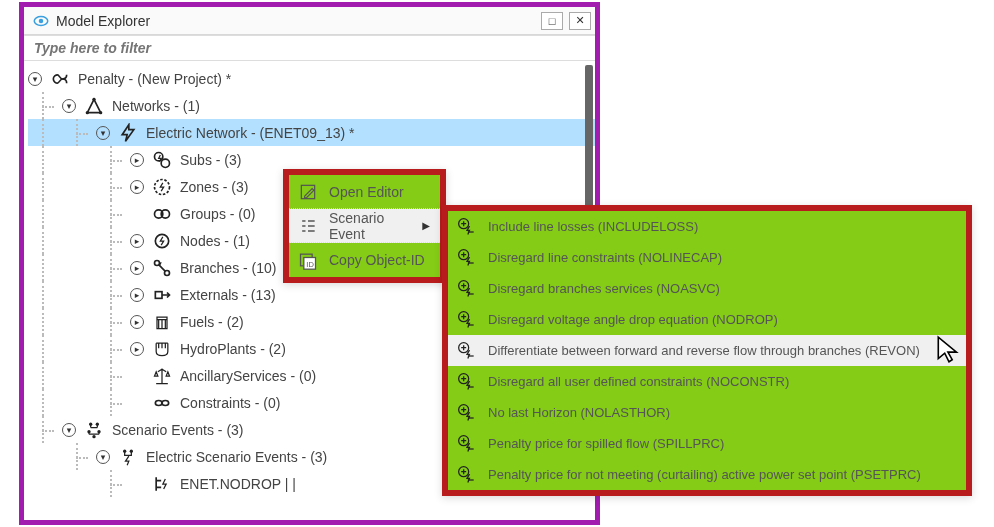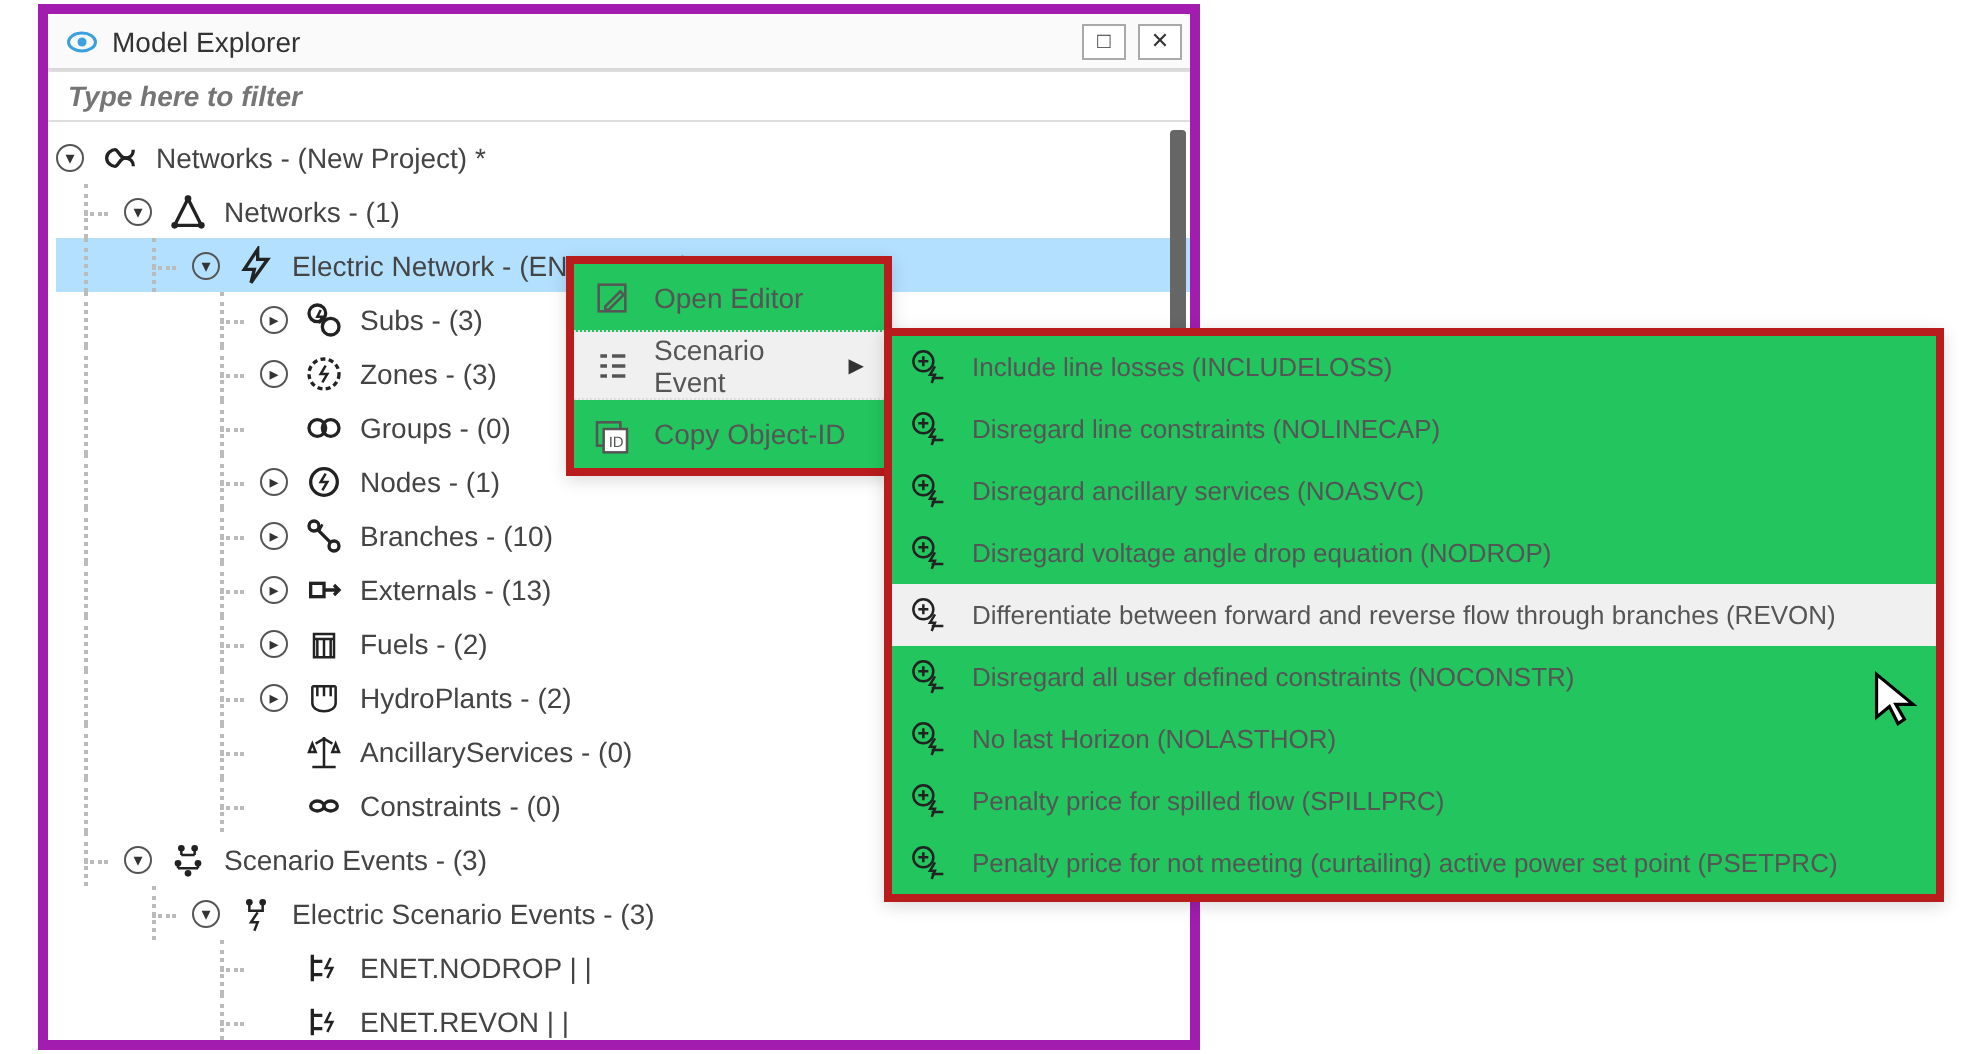--- a/index.html
+++ b/index.html
@@ -99,23 +99,24 @@
 }
 .ind.h::after {
   content:""; position:absolute; left:14px; top:50%;
   width: 12px; border-top: 2px dotted #bbb;
 }
 .ind.blank::before { border:none; }
 
 
 .ctx {
   position: absolute;
-  background: #22c55e;
-  border: 4px solid #b91c1c;
+  background: #84cc16;
+  border: 6px solid #b91c1c;
   box-shadow: 0 2px 8px rgba(0,0,0,0.15);
+  margin-top: 41px;
 }
 .ctx1 { left: 283px; top: 128px; width: 163px; }
 .ctx2 { left: 442px; top: 164px; width: 530px; }
 .ctx-item {
   display: flex; align-items: center;
   height: 36px;
   padding: 0 10px 0 8px;
   gap: 10px;
   color: #555;
   cursor: pointer;
@@ -262,21 +263,21 @@
     <div class="scrollbar"></div>
     <div class="tree">
 
       <div class="node">
         <span class="chevron">▾</span>
         <span class="node-icon">
             <svg width="22" height="20">
               <use href="#ico-inf"></use>
             </svg>
           </span>
-        <span class="node-label">Networks - (New Project) *</span>
+        <span class="node-label">Penalty - (New Project) *</span>
       </div>
 
       <div class="node">
         <span class="ind h"></span>
         <span class="chevron">▾</span>
         <span class="node-icon">
             <svg width="22" height="20">
               <use href="#ico-net"></use>
             </svg>
           </span>
@@ -454,32 +455,20 @@
           <span class="ind h"></span>
         <span class="chevron empty"></span>
         <span class="node-icon">
             <svg width="22" height="20">
               <use href="#ico-ev"></use>
             </svg>
           </span>
         <span class="node-label">ENET.NODROP |  |</span>
       </div>
 
-      <div class="node">
-        <span class="ind blank"></span>
-          <span class="ind blank"></span>
-          <span class="ind h"></span>
-        <span class="chevron empty"></span>
-        <span class="node-icon">
-            <svg width="22" height="20">
-              <use href="#ico-ev"></use>
-            </svg>
-          </span>
-        <span class="node-label">ENET.REVON |  |</span>
-      </div>
 
     </div>
   </div>
 </div>
 
 <div class="ctx ctx1">
   <div class="ctx-item">
     <span class="ctx-icon">
         <svg width="20" height="20">
           <use href="#ico-edit"></use>
@@ -522,21 +511,21 @@
         </svg>
       </span>
       <span>Disregard line constraints (NOLINECAP)</span>
     </div>
     <div class="ctx-item">
       <span class="ctx-icon">
         <svg width="20" height="20">
           <use href="#ico-plus-bolt"></use>
         </svg>
       </span>
-      <span>Disregard ancillary services (NOASVC)</span>
+      <span>Disregard branches services (NOASVC)</span>
     </div>
     <div class="ctx-item">
       <span class="ctx-icon">
         <svg width="20" height="20">
           <use href="#ico-plus-bolt"></use>
         </svg>
       </span>
       <span>Disregard voltage angle drop equation (NODROP)</span>
     </div>
     <div class="ctx-item hover">

